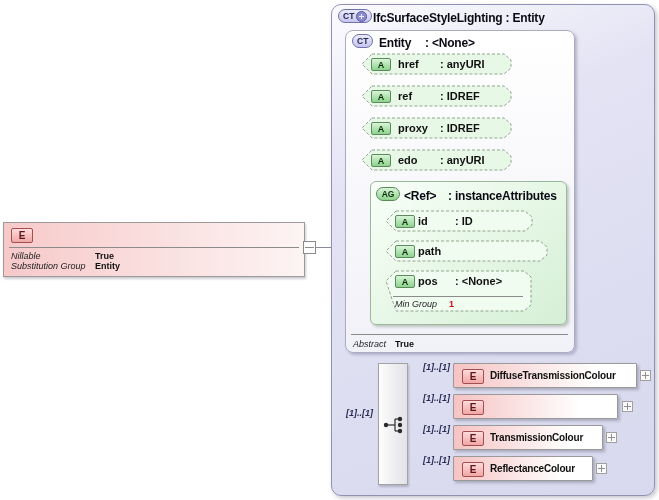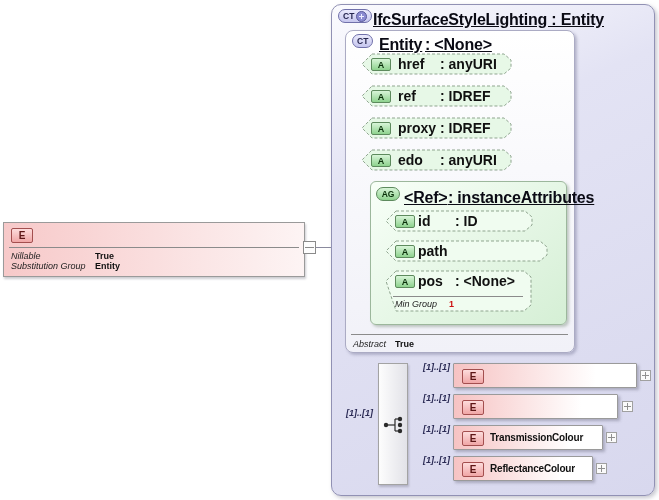--- a/index.html
+++ b/index.html
@@ -29,28 +29,28 @@
     box-shadow:2px 2px 4px rgba(150,150,165,.55);}
 
   .entity-box{position:absolute;left:345px;top:30px;width:230px;height:323px;
     background:linear-gradient(#ffffff,#f1f1f8);border:1px solid #ababc4;border-radius:8px;
     box-sizing:border-box;box-shadow:2px 2px 3px rgba(120,120,150,.45);}
 
   .ag-box{position:absolute;left:370px;top:181px;width:197px;height:144px;
     background:linear-gradient(140deg,#f8fff8,#d5efd5);border:1px solid #9cb79c;border-radius:6px;
     box-sizing:border-box;box-shadow:2px 2px 3px rgba(110,130,110,.4);}
 
-  .title-txt{position:absolute;font-weight:bold;font-size:16px;color:#0a0a14;
-    white-space:nowrap;letter-spacing:-0.2px;text-decoration:underline;}
+  .title-txt{position:absolute;font-weight:bold;font-size:12px;color:#0a0a14;
+    white-space:nowrap;letter-spacing:-0.2px;}
 
   
   .attr{position:absolute;}
   .attr svg{position:absolute;left:0;top:0;}
   .attr-name,.attr-type{position:absolute;top:0;height:22px;display:flex;align-items:center;
-    font-weight:bold;font-size:14px;color:#101010;white-space:nowrap;}
+    font-weight:bold;font-size:11px;color:#101010;white-space:nowrap;}
 
   
   .elem-box{position:absolute;background:linear-gradient(to right,#f6c3c3,#ffffff 78%);
     border:1px solid #9a9a9a;border-radius:1px;box-sizing:border-box;
     box-shadow:2px 2px 3px rgba(110,110,130,.45);}
   .elem-label{position:absolute;left:36px;top:0;height:100%;display:flex;align-items:center;
     font-weight:bold;font-size:10px;letter-spacing:-0.2px;color:#101010;white-space:nowrap;}
 
   .src-box{position:absolute;left:3px;top:222px;width:302px;height:55px;
     background:linear-gradient(to right,#f7c9c9,#fdf4f4);border:1px solid #9a9a9a;
@@ -200,20 +200,21 @@
       <circle cx="3" cy="9" r="2.2" fill="#2a2a2a"></circle>
       <circle cx="17" cy="3" r="2.2" fill="#2a2a2a"></circle>
       <circle cx="17" cy="9" r="2.2" fill="#2a2a2a"></circle>
       <circle cx="17" cy="15" r="2.2" fill="#2a2a2a"></circle>
     </svg>
   </div>
 
   <span class="mult" style="left:423px;top:362px">[1]..[1]</span>
   <div class="elem-box" style="left:453px;top:363px;width:184px;height:25px">
     <span class="badge badge-e" style="left:8px;top:5px">E</span>
+    <span class="elem-label">DiffuseTransmissionColour</span>
   </div>
   <div class="plusbox" style="left:640px;top:370px"></div>
 
   <span class="mult" style="left:423px;top:393px">[1]..[1]</span>
   <div class="elem-box" style="left:453px;top:394px;width:165px;height:25px">
     <span class="badge badge-e" style="left:8px;top:5px">E</span>
   </div>
   <div class="plusbox" style="left:622px;top:401px"></div>
 
   <span class="mult" style="left:423px;top:424px">[1]..[1]</span>

